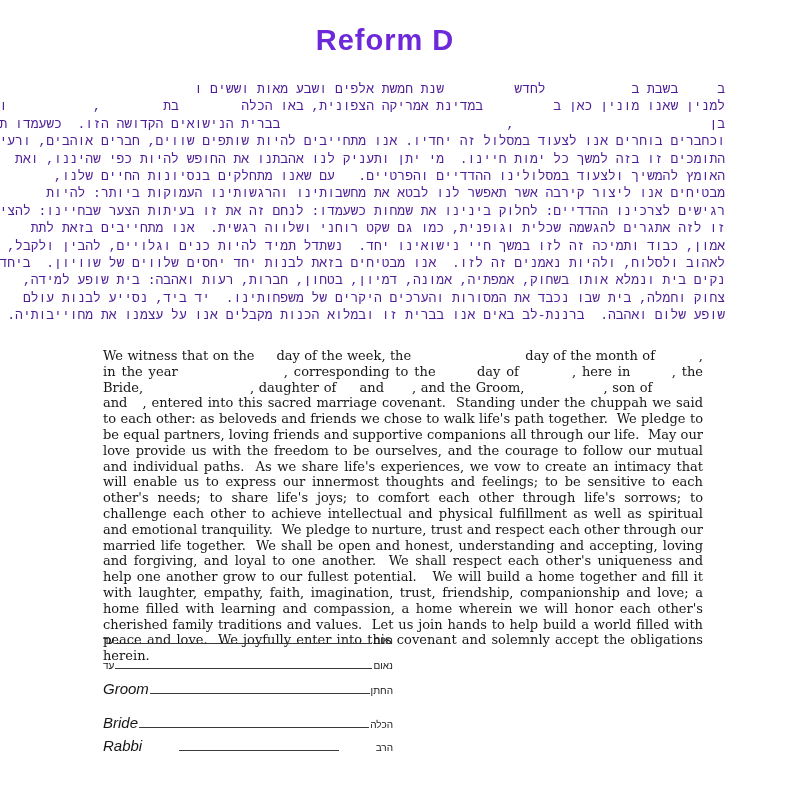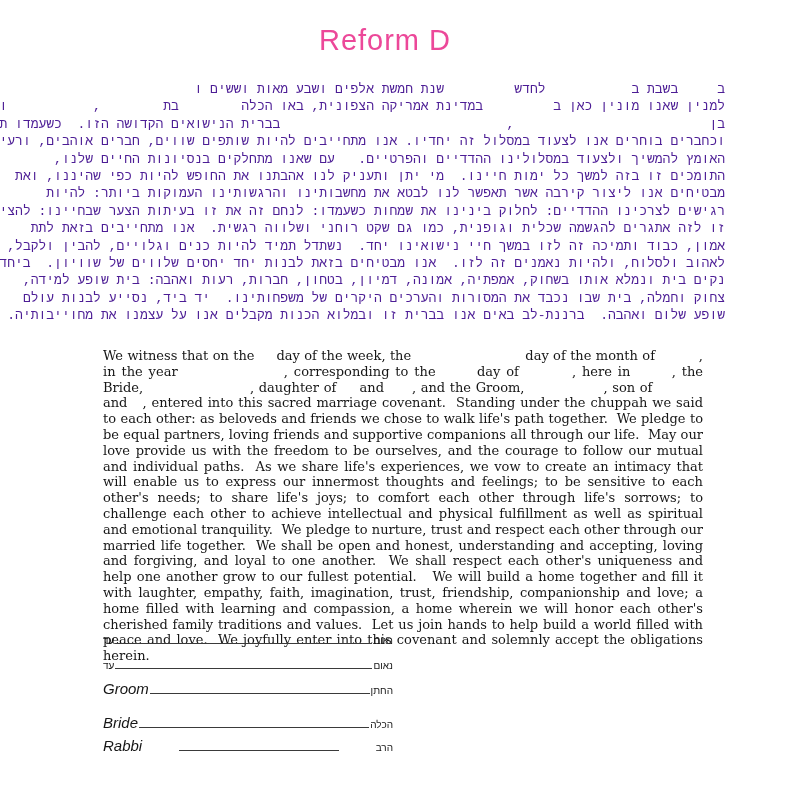--- a/index.html
+++ b/index.html
@@ -16,23 +16,23 @@
     color: #1b1b1b;
   }
   .title {
     position: absolute;
     top: 24px;
     left: 0;
     width: 770px;
     text-align: center;
     font-family: "Liberation Sans", sans-serif;
     font-size: 29px;
-    font-weight: 400;
+    font-weight: 700;
     letter-spacing: 1px;
-    color: #ec4899;
+    color: #6d28d9;
   }
   .hebrew {
     position: absolute;
     top: 81px;
     left: 95px;
     width: 630px;
     direction: rtl;
     font-family: Liberation Mono, monospace;
     font-size: 13px;
     line-height: 17.4px;
@@ -96,22 +96,22 @@
 
 <div class="page">
 
   <div class="title">Reform D</div>
 
   <div class="hebrew" dir="rtl">
       <div class="heb-line">ב&nbsp;&nbsp;&nbsp;&nbsp; בשבת ב&nbsp;&nbsp;&nbsp;&nbsp;&nbsp;&nbsp;&nbsp;&nbsp;&nbsp;&nbsp; לחדש&nbsp;&nbsp;&nbsp;&nbsp;&nbsp;&nbsp;&nbsp;&nbsp; שנת חמשת אלפים ושבע מאות וששים ו&nbsp;&nbsp;&nbsp;&nbsp;&nbsp;&nbsp;&nbsp;&nbsp;&nbsp;&nbsp;&nbsp;&nbsp;&nbsp;&nbsp;&nbsp;&nbsp;&nbsp;&nbsp;&nbsp;&nbsp;&nbsp;&nbsp;&nbsp;&nbsp;&nbsp;&nbsp;&nbsp;&nbsp;&nbsp;&nbsp;&nbsp;&nbsp; לבריאת עולם</div>
       <div class="heb-line">למנין שאנו מונין כאן ב&nbsp;&nbsp;&nbsp;&nbsp;&nbsp;&nbsp;&nbsp;&nbsp; במדינת אמריקה הצפונית, באו הכלה&nbsp;&nbsp;&nbsp;&nbsp;&nbsp;&nbsp;&nbsp; בת&nbsp;&nbsp;&nbsp;&nbsp;&nbsp;&nbsp;&nbsp; ,&nbsp;&nbsp;&nbsp;&nbsp;&nbsp;&nbsp;&nbsp;&nbsp;&nbsp;&nbsp; וב״ל החתן</div>
       <div class="heb-line">בן&nbsp;&nbsp;&nbsp;&nbsp;&nbsp;&nbsp;&nbsp;&nbsp;&nbsp;&nbsp;&nbsp;&nbsp;&nbsp;&nbsp;&nbsp;&nbsp;&nbsp;&nbsp;&nbsp;&nbsp;&nbsp;&nbsp;&nbsp;&nbsp; ,&nbsp;&nbsp;&nbsp;&nbsp;&nbsp;&nbsp;&nbsp;&nbsp;&nbsp;&nbsp;&nbsp;&nbsp;&nbsp;&nbsp;&nbsp;&nbsp;&nbsp;&nbsp;&nbsp;&nbsp;&nbsp;&nbsp;&nbsp;&nbsp;&nbsp;&nbsp;&nbsp;&nbsp; בברית הנישואים הקדושה הזו.&nbsp; כשעמדו תחת החופה אמרו זה לזו:&nbsp; כאוהבים</div>
       <div class="heb-line">וכחברים בוחרים אנו לצעוד במסלול זה יחדיו. אנו מתחייבים להיות שותפים שווים, חברים אוהבים, ורעים</div>
+      <div class="heb-line">התומכים זו בזה למשך כל ימות חיינו.&nbsp; מי יתן ותעניק לנו אהבתנו את החופש להיות כפי שהיננו, ואת</div>
       <div class="heb-line">האומץ להמשיך ולצעוד במסלולינו ההדדיים והפרטיים.&nbsp;&nbsp; עם שאנו מתחלקים בנסיונות החיים שלנו,</div>
-      <div class="heb-line">התומכים זו בזה למשך כל ימות חיינו.&nbsp; מי יתן ותעניק לנו אהבתנו את החופש להיות כפי שהיננו, ואת</div>
       <div class="heb-line">מבטיחים אנו ליצור קירבה אשר תאפשר לנו לבטא את מחשבותינו והרגשותינו העמוקות ביותר: להיות</div>
       <div class="heb-line">רגישים לצרכינו ההדדיים: לחלוק בינינו את שמחות כשעמדו: לנחם זה את זו בעיתות הצער שבחיינו: להציב</div>
       <div class="heb-line">זו לזה אתגרים להגשמה שכלית וגופנית, כמו גם שקט רוחני ושלווה רגשית.&nbsp; אנו מתחייבים בזאת לתת</div>
       <div class="heb-line">אמון, כבוד ותמיכה זה לזו במשך חיי נישואינו יחד.&nbsp; נשתדל תמיד להיות כנים וגלויים, להבין ולקבל,</div>
       <div class="heb-line">לאהוב ולסלוח, ולהיות נאמנים זה לזו.&nbsp; אנו מבטיחים בזאת לבנות יחד יחסים שלווים של שוויון.&nbsp; ביחד</div>
       <div class="heb-line">נקים בית ונמלא אותו בשחוק, אמפתיה, אמונה, דמיון, בטחון, חברות, רעות ואהבה: בית שופע למידה,</div>
       <div class="heb-line">צחוק וחמלה, בית שבו נכבד את המסורות והערכים היקרים של משפחותינו.&nbsp; יד ביד, נסייע לבנות עולם</div>
       <div class="heb-line">שופע שלום ואהבה.&nbsp; ברננת-לב באים אנו בברית זו ובמלוא הכנות מקבלים אנו על עצמנו את מחוייבותיה.</div>
     </div>
 

